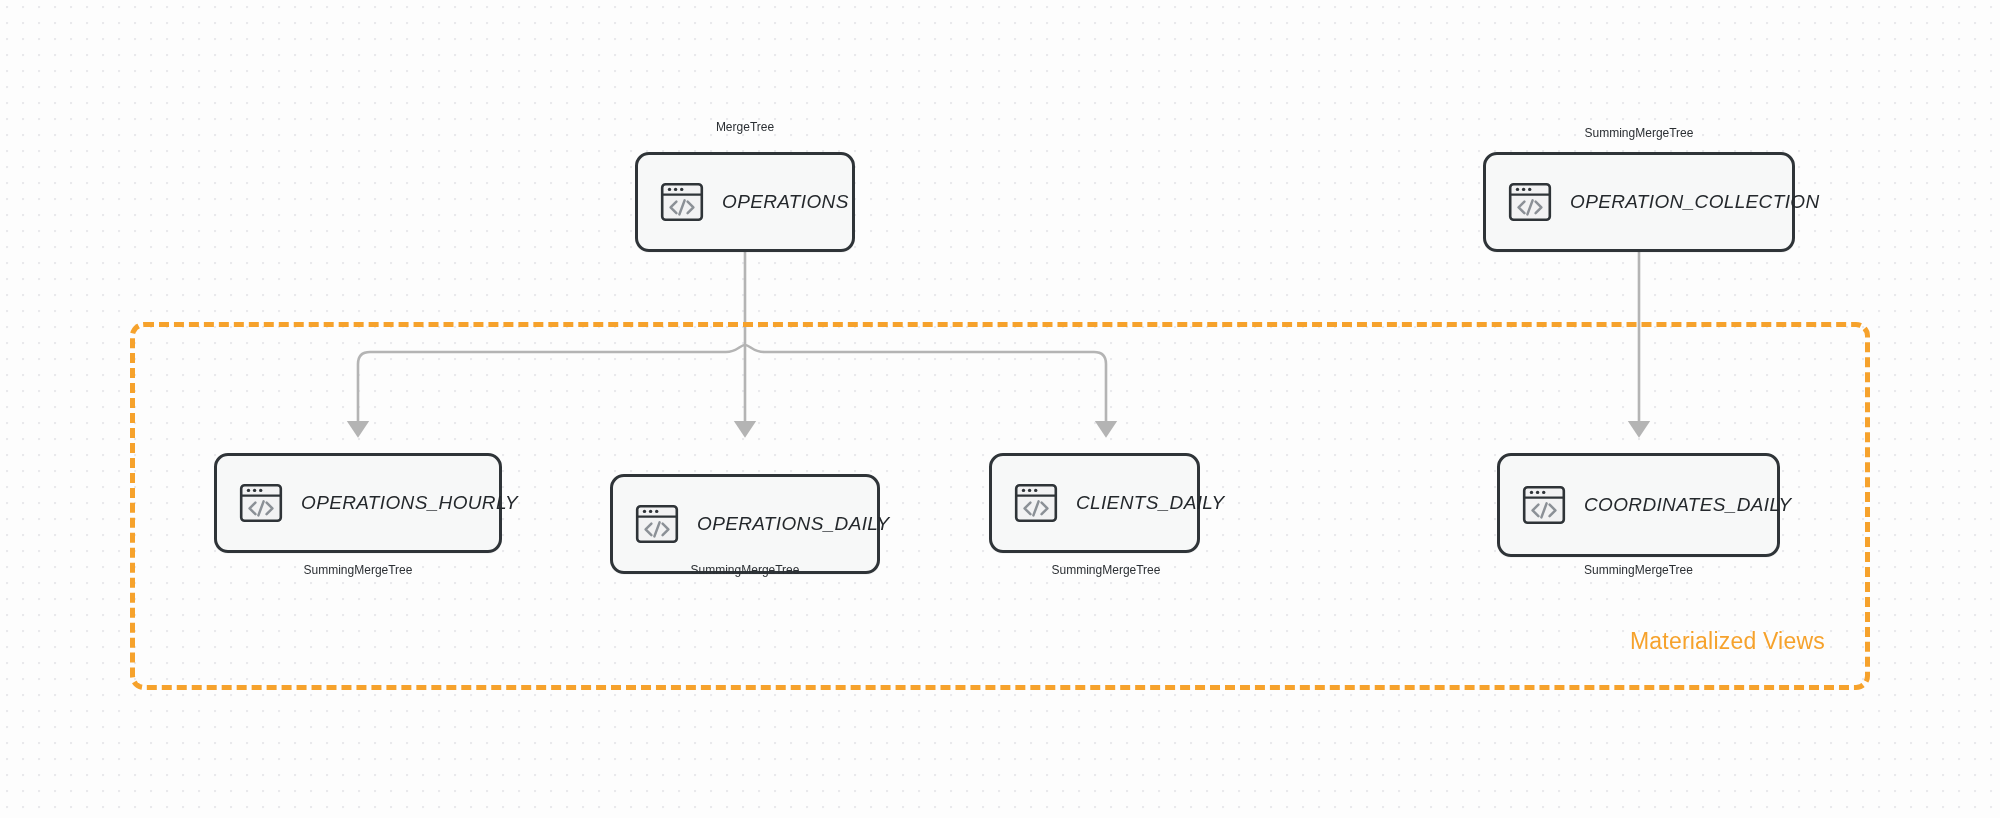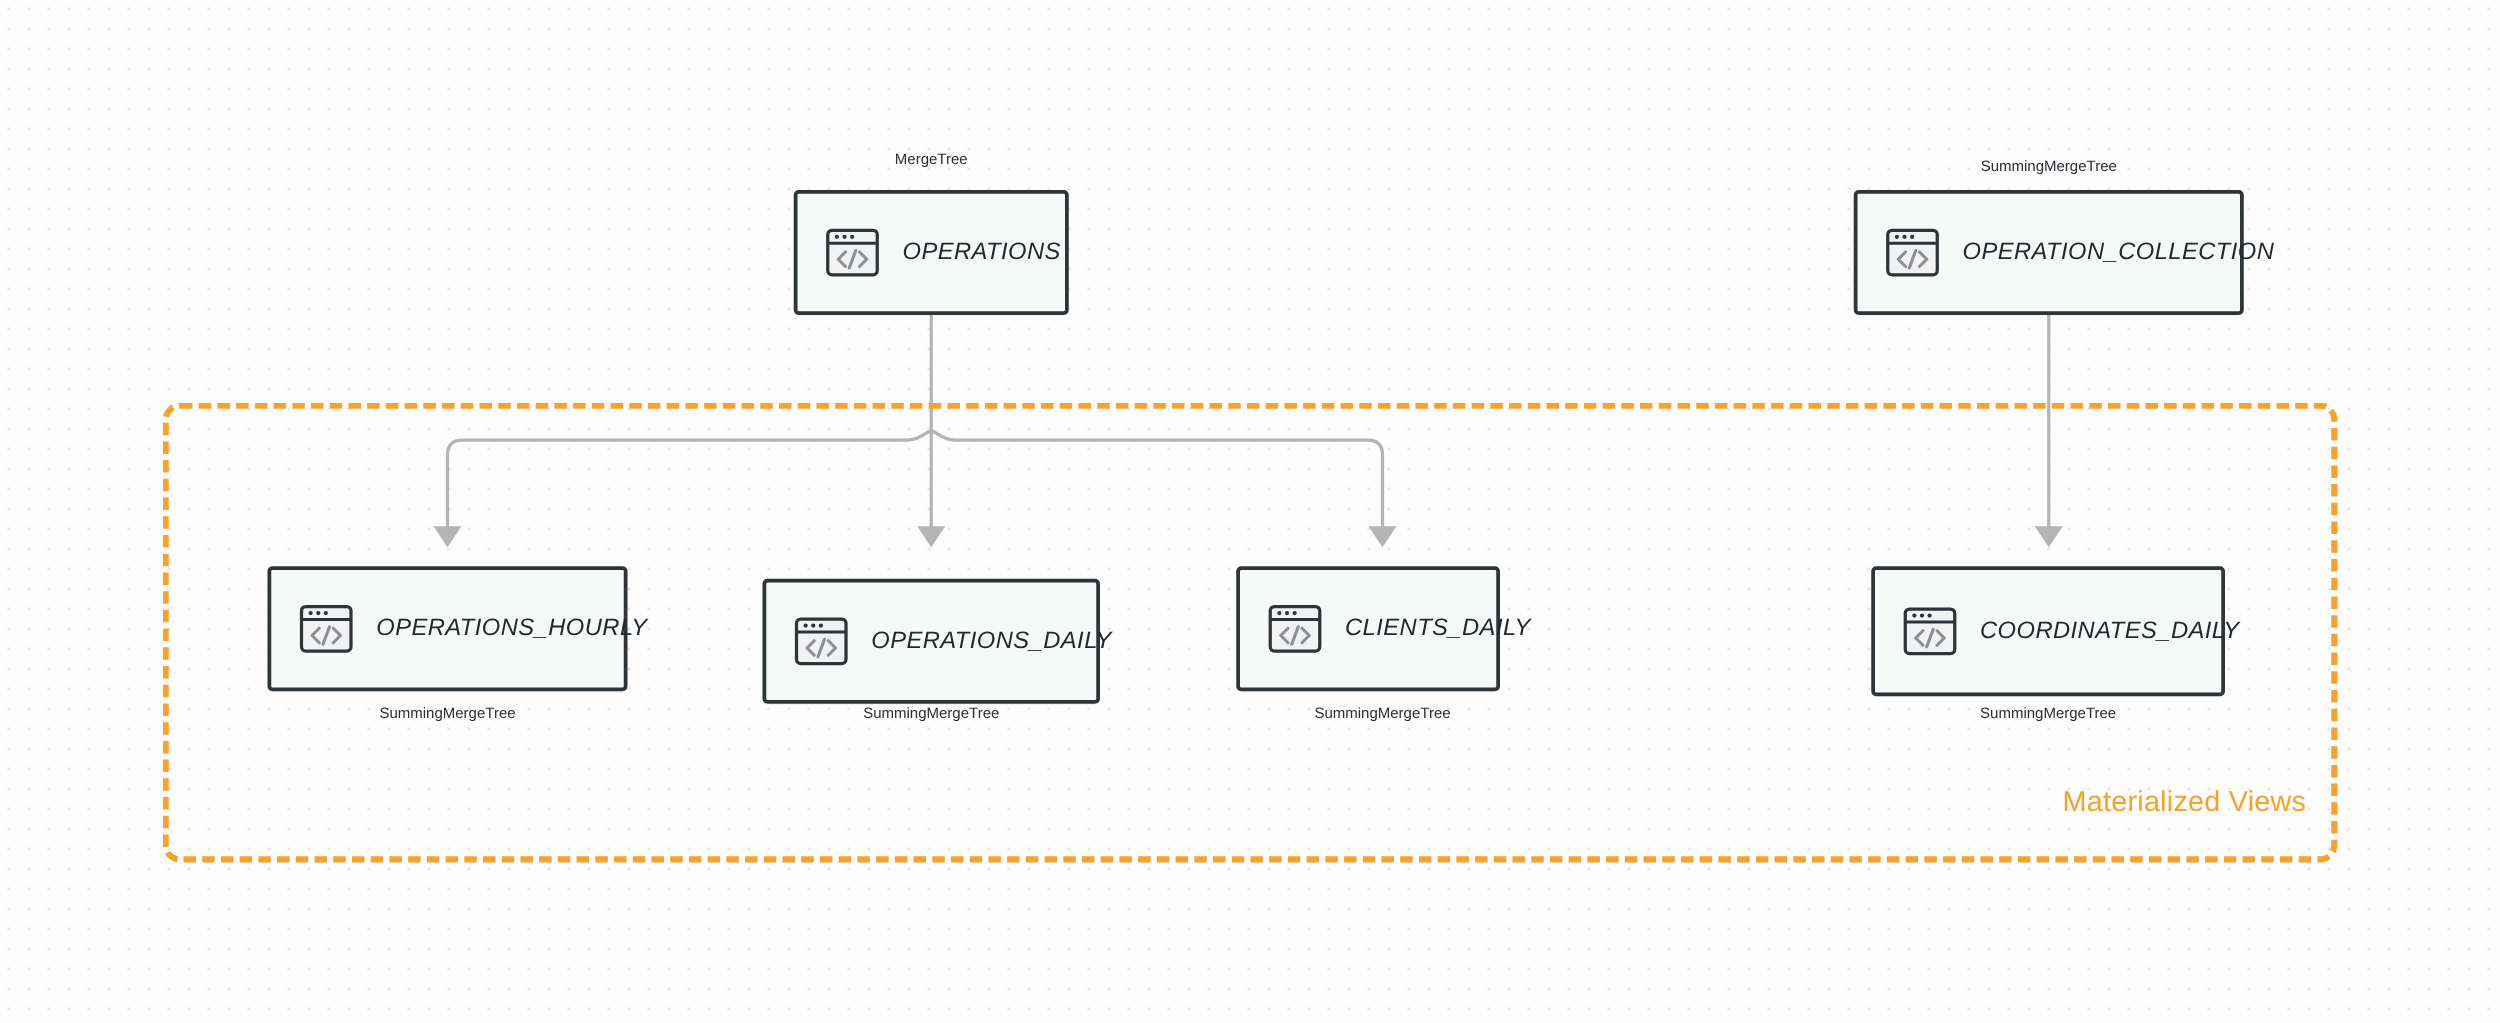--- a/index.html
+++ b/index.html
@@ -58,21 +58,21 @@
   }
 
   
   .node {
     position: absolute;
     box-sizing: border-box;
     display: flex;
     align-items: center;
     background-color: #f7f8f8;
     border: 3px solid #2f3438;
-    border-radius: 4px;
+    border-radius: 14px;
     padding: 0 22px;
     z-index: 4;
     box-shadow: 0 1px 0 rgba(0,0,0,0.04);
   }
   .node-icon {
     flex: 0 0 auto;
     width: 44px;
     height: 40px;
     margin-right: 18px;
     display: block;
@@ -114,21 +114,21 @@
     <path d="M745,345 C740,345 737,352 726,352 L370,352 Q358,352 358,364 L358,432" fill="none" stroke="#b4b4b4" stroke-width="2.6" stroke-linecap="round" marker-end="url(#arrowhead)"></path>
 
     <path d="M745,345 L745,432" fill="none" stroke="#b4b4b4" stroke-width="2.6" stroke-linecap="round" marker-end="url(#arrowhead)"></path>
 
     <path d="M745,345 C750,345 753,352 764,352 L1094,352 Q1106,352 1106,364 L1106,432" fill="none" stroke="#b4b4b4" stroke-width="2.6" stroke-linecap="round" marker-end="url(#arrowhead)"></path>
 
     <path d="M1639,252 L1639,432" fill="none" stroke="#b4b4b4" stroke-width="2.6" stroke-linecap="round" marker-end="url(#arrowhead)"></path>
   </svg>
 
   <div class="mv-group" style="left:130px; top:322px; width:1740px; height:368px;"></div>
-  <div class="mv-group-label" style="left:1630px; top:628px;margin-left:20px;">Materialized Views</div>
+  <div class="mv-group-label" style="left:1630px; top:628px;">Materialized Views</div>
 
   <div class="engine-label" style="left:635px; top:120px; width:220px;">MergeTree</div>
   <div class="node" style="left:635px; top:152px; width:220px; height:100px;">
     <svg class="node-icon" viewBox="0 0 44 40" xmlns="http://www.w3.org/2000/svg">
       <rect x="2.2" y="2.2" width="39.6" height="35.6" rx="3.4" ry="3.4" fill="#f2f2f3" stroke="#2f3438" stroke-width="2.6"></rect>
       <path d="M2.2,12.6 L41.8,12.6" stroke="#2f3438" stroke-width="2.4"></path>
       <circle cx="9.5" cy="7.4" r="1.7" fill="#2f3438"></circle>
       <circle cx="15.6" cy="7.4" r="1.7" fill="#2f3438"></circle>
       <circle cx="21.7" cy="7.4" r="1.7" fill="#2f3438"></circle>
       <path d="M16.4,19.6 L10.6,25.4 L16.4,31.2" fill="none" stroke="#8b9096" stroke-width="2.5" stroke-linecap="round" stroke-linejoin="round"></path>
@@ -161,21 +161,21 @@
       <circle cx="15.6" cy="7.4" r="1.7" fill="#2f3438"></circle>
       <circle cx="21.7" cy="7.4" r="1.7" fill="#2f3438"></circle>
       <path d="M16.4,19.6 L10.6,25.4 L16.4,31.2" fill="none" stroke="#8b9096" stroke-width="2.5" stroke-linecap="round" stroke-linejoin="round"></path>
       <path d="M27.6,19.6 L33.4,25.4 L27.6,31.2" fill="none" stroke="#8b9096" stroke-width="2.5" stroke-linecap="round" stroke-linejoin="round"></path>
       <path d="M24.6,18.4 L19.4,32.4" fill="none" stroke="#8b9096" stroke-width="2.5" stroke-linecap="round"></path>
     </svg>
     <span class="node-label">OPERATIONS_HOURLY</span>
   </div>
   <div class="engine-label" style="left:214px; top:563px; width:288px;">SummingMergeTree</div>
 
-  <div class="node" style="left:610px; top:463px; width:270px; height:100px;">
+  <div class="node" style="left:610px; top:474px; width:270px; height:100px;">
     <svg class="node-icon" viewBox="0 0 44 40" xmlns="http://www.w3.org/2000/svg">
       <rect x="2.2" y="2.2" width="39.6" height="35.6" rx="3.4" ry="3.4" fill="#f2f2f3" stroke="#2f3438" stroke-width="2.6"></rect>
       <path d="M2.2,12.6 L41.8,12.6" stroke="#2f3438" stroke-width="2.4"></path>
       <circle cx="9.5" cy="7.4" r="1.7" fill="#2f3438"></circle>
       <circle cx="15.6" cy="7.4" r="1.7" fill="#2f3438"></circle>
       <circle cx="21.7" cy="7.4" r="1.7" fill="#2f3438"></circle>
       <path d="M16.4,19.6 L10.6,25.4 L16.4,31.2" fill="none" stroke="#8b9096" stroke-width="2.5" stroke-linecap="round" stroke-linejoin="round"></path>
       <path d="M27.6,19.6 L33.4,25.4 L27.6,31.2" fill="none" stroke="#8b9096" stroke-width="2.5" stroke-linecap="round" stroke-linejoin="round"></path>
       <path d="M24.6,18.4 L19.4,32.4" fill="none" stroke="#8b9096" stroke-width="2.5" stroke-linecap="round"></path>
     </svg>

